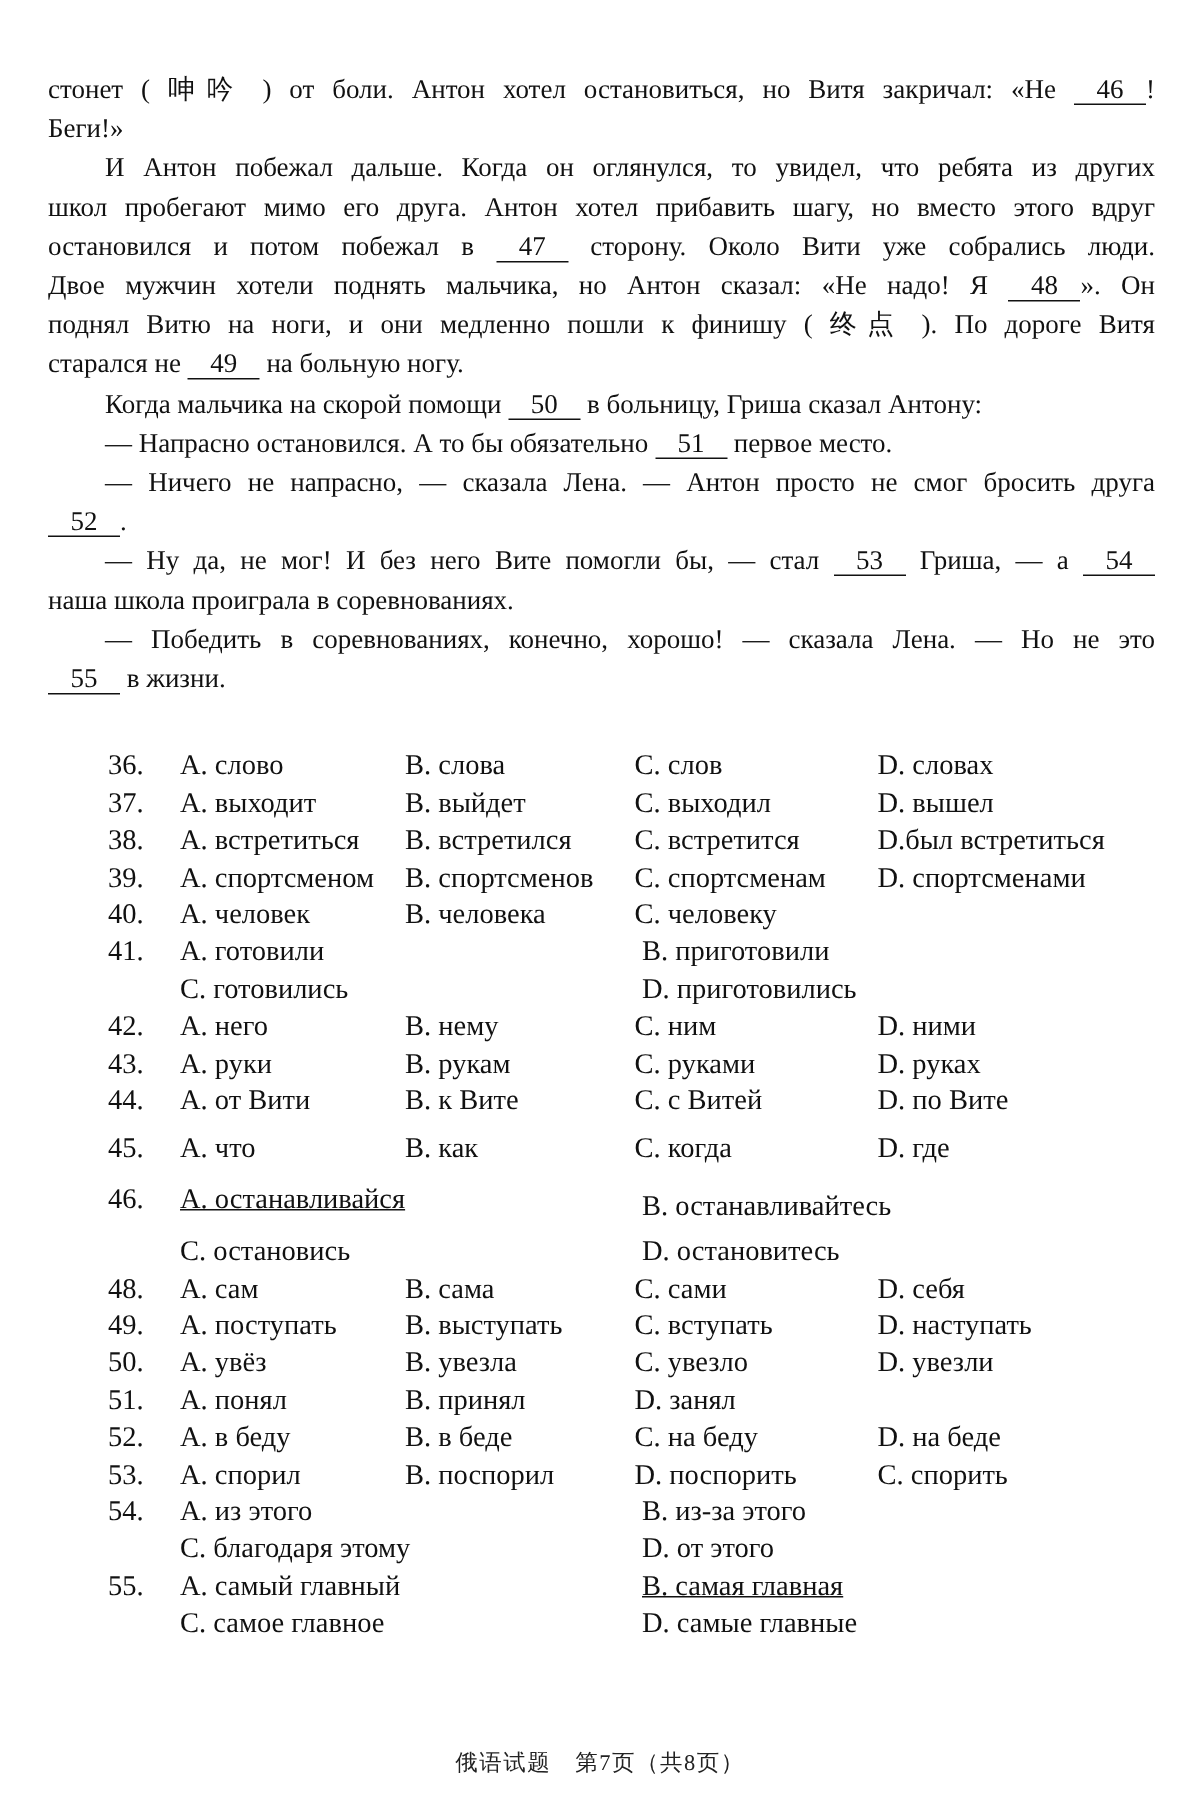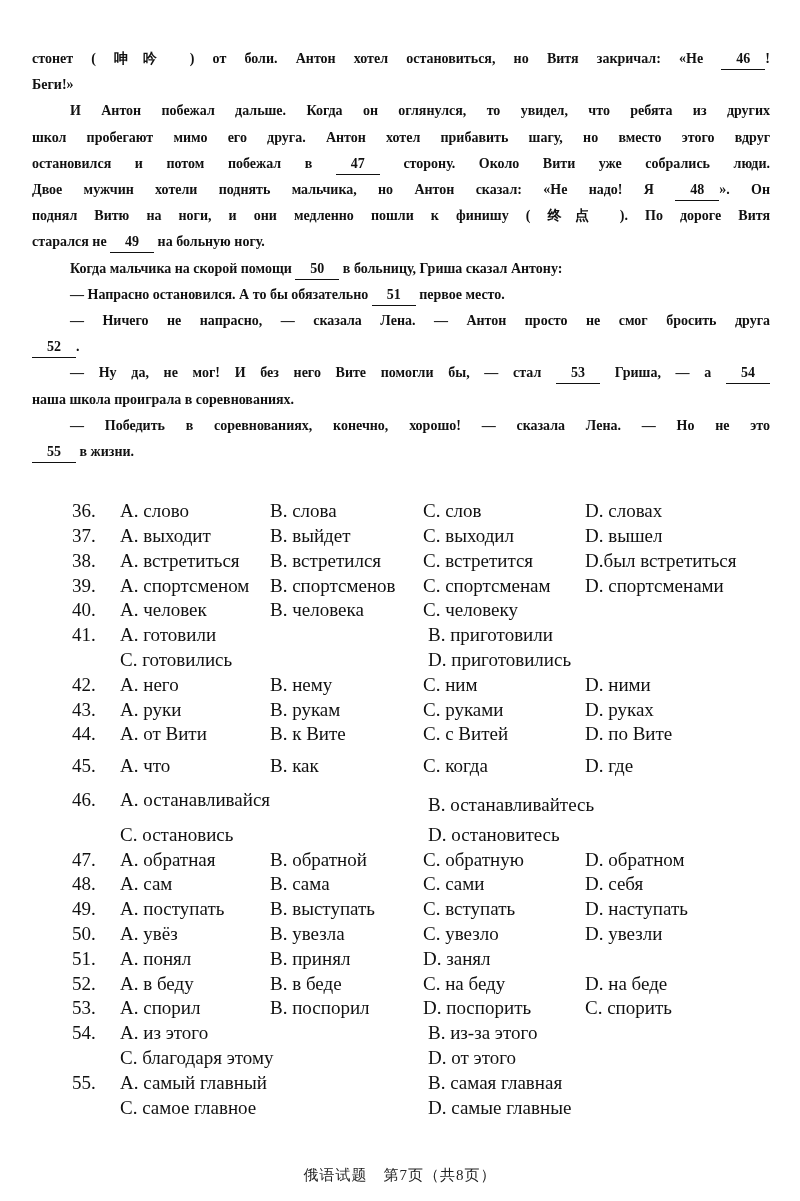--- a/index.html
+++ b/index.html
@@ -17,23 +17,22 @@
   .page {
     position: relative;
     width: 800px;
     height: 1201px;
     overflow: hidden;
   }
 
   
   .passage {
     margin: 46px 30px 0 32px;
-    font-size: 14px;
+    font-size: 18px;
     line-height: 26.2px;
-    font-weight: bold;
   }
   .pline {
     white-space: nowrap;
   }
   .pline.just {
     white-space: normal;
     text-align: justify;
     text-align-last: justify;
   }
   .pline.ind { text-indent: 38px; }
@@ -166,31 +165,24 @@
       </div>
       <div class="qrow four">
         <span class="qnum">45.</span>
         <span class="opt">A. что</span>
         <span class="opt">B. как</span>
         <span class="opt">C. когда</span>
         <span class="opt">D. где</span>
       </div>
       <div class="qrow two">
         <span class="qnum">46.</span>
-        <span class="opt" style="grid-area: 1 / 2;">A. останавливайся</span>
+        <span class="opt" style="grid-area: 1 / 2; text-decoration: underline;">A. останавливайся</span>
         <span class="opt" style="grid-area: 1 / 3;">B. останавливайтесь</span>
         <span class="opt" style="grid-area: 2 / 2;">C. остановись</span>
         <span class="opt" style="grid-area: 2 / 3;">D. остановитесь</span>
-      </div>
-      <div class="qrow four">
-        <span class="qnum">47.</span>
-        <span class="opt">A. обратная</span>
-        <span class="opt">B. обратной</span>
-        <span class="opt">C. обратную</span>
-        <span class="opt">D. обратном</span>
       </div>
       <div class="qrow four">
         <span class="qnum">48.</span>
         <span class="opt">A. сам</span>
         <span class="opt">B. сама</span>
         <span class="opt">C. сами</span>
         <span class="opt">D. себя</span>
       </div>
       <div class="qrow four">
         <span class="qnum">49.</span>
@@ -229,21 +221,21 @@
       <div class="qrow two">
         <span class="qnum">54.</span>
         <span class="opt" style="grid-area: 1 / 2;">A. из этого</span>
         <span class="opt" style="grid-area: 1 / 3;">B. из-за этого</span>
         <span class="opt" style="grid-area: 2 / 2;">C. благодаря этому</span>
         <span class="opt" style="grid-area: 2 / 3;">D. от этого</span>
       </div>
       <div class="qrow two">
         <span class="qnum">55.</span>
         <span class="opt" style="grid-area: 1 / 2;">A. самый главный</span>
-        <span class="opt" style="grid-area: 1 / 3;">B. самая главная</span>
+        <span class="opt" style="grid-area: 1 / 3; text-decoration: underline;">B. самая главная</span>
         <span class="opt" style="grid-area: 2 / 2;">C. самое главное</span>
         <span class="opt" style="grid-area: 2 / 3;">D. самые главные</span>
       </div>
     </div>
   <div class="footer">
     <span>俄语试题　第7页（共8页）</span>
   </div>
 </div>
 
 </body></html>

